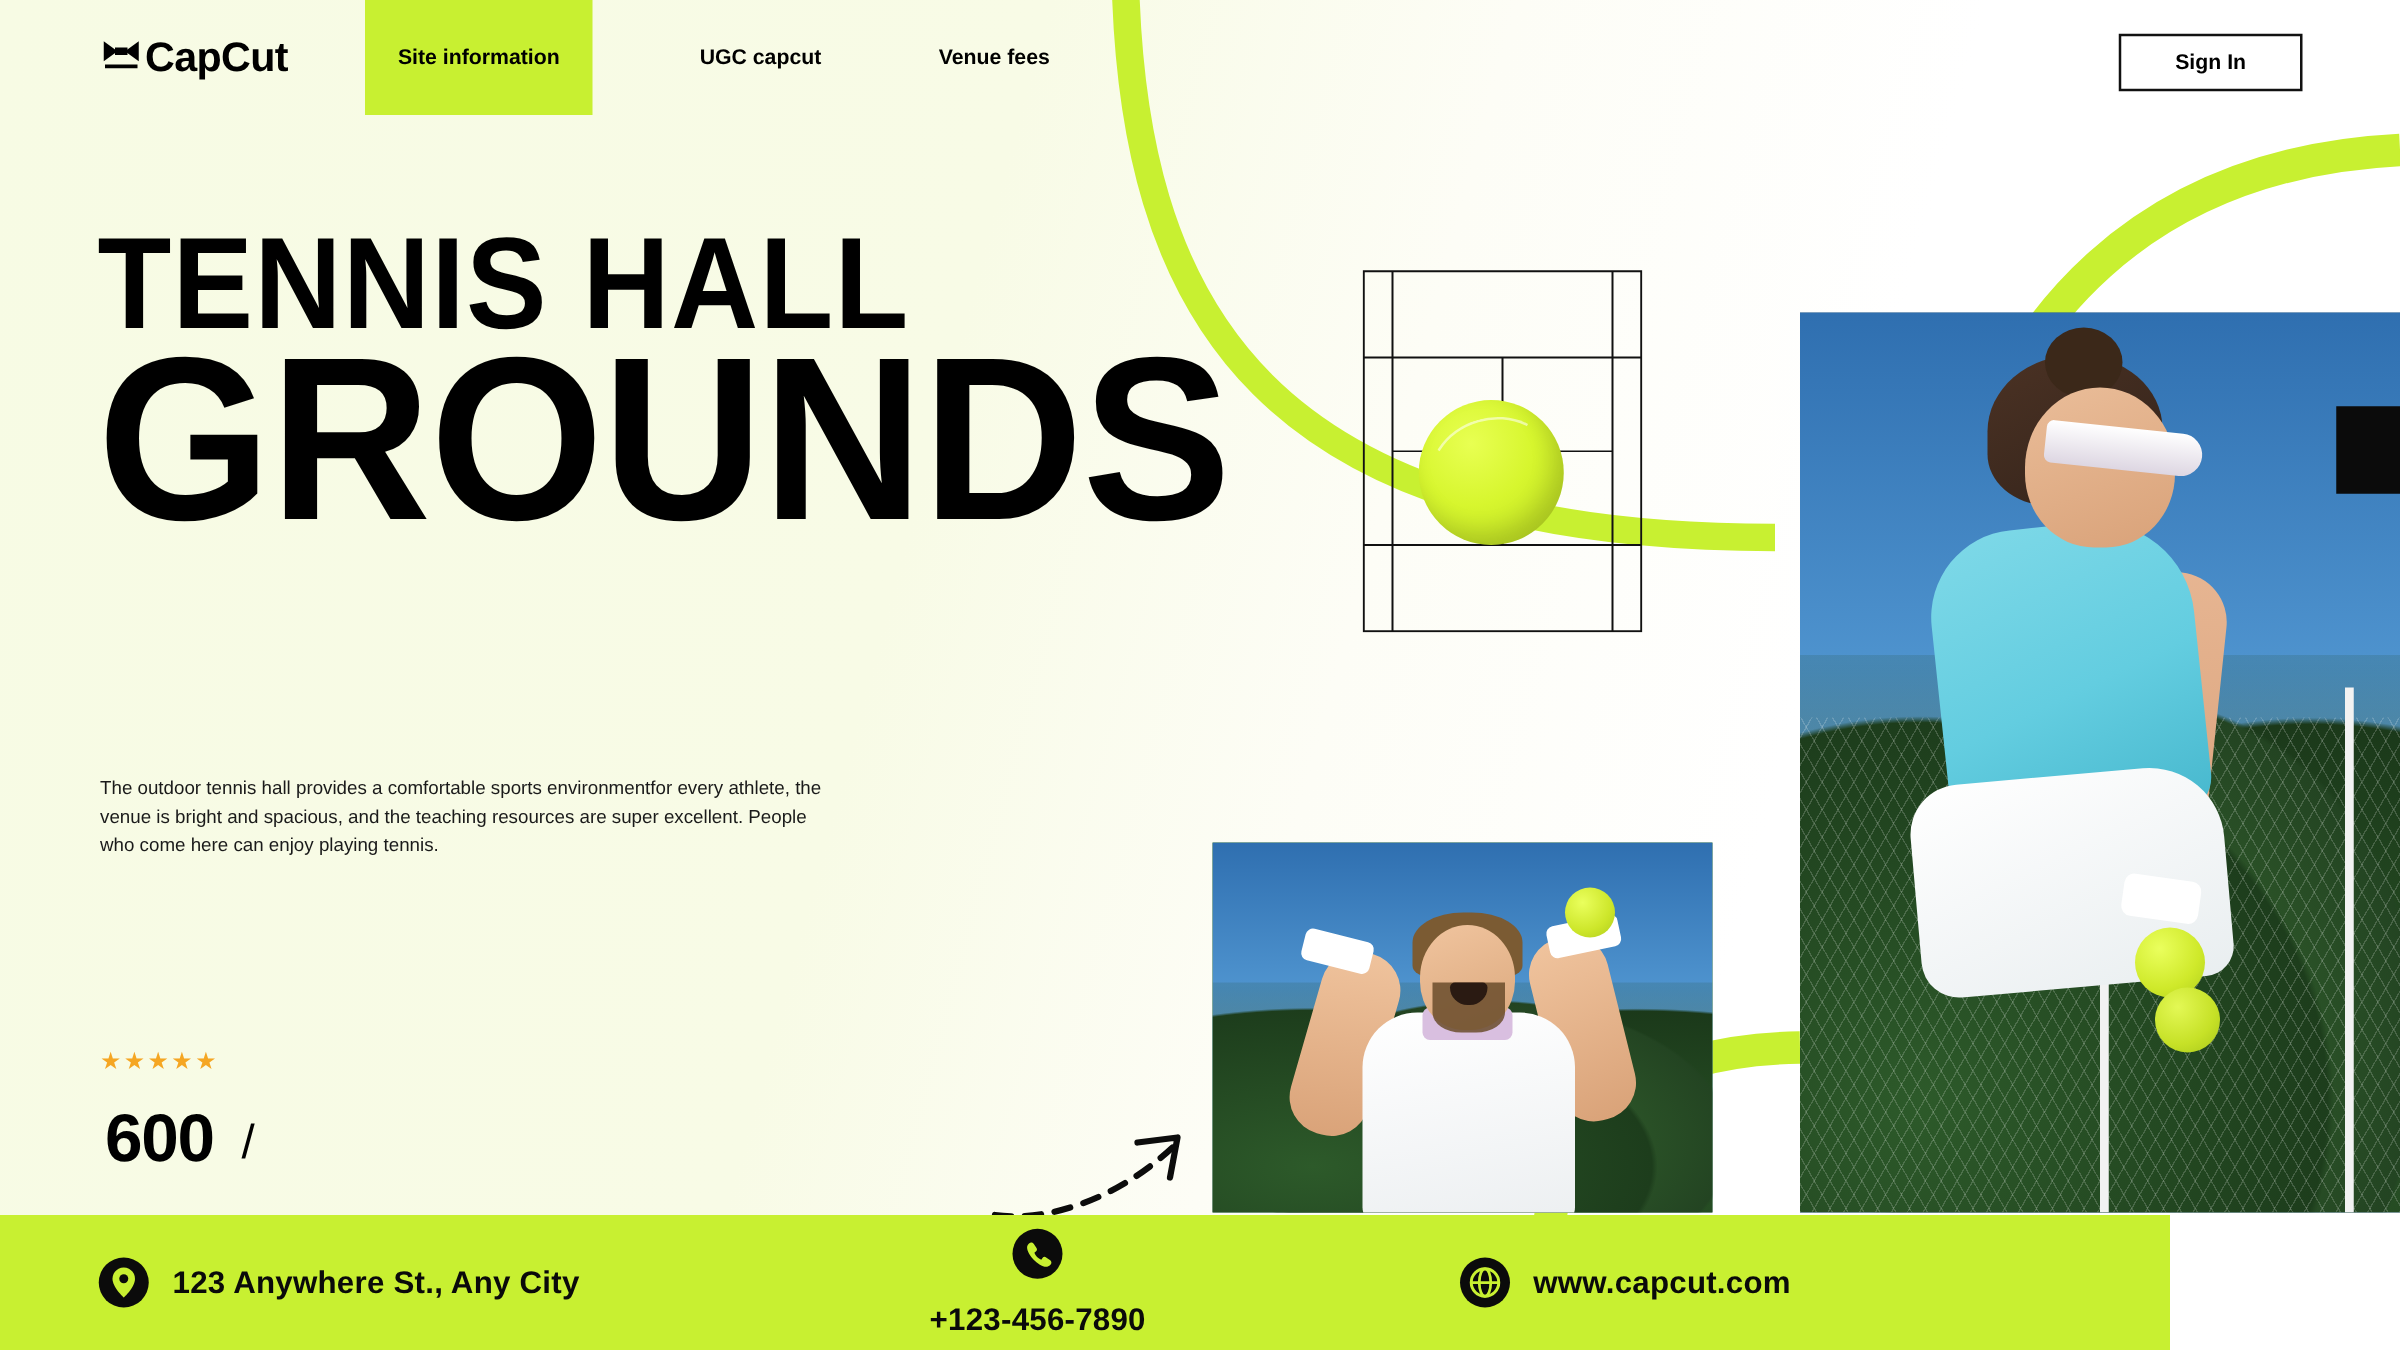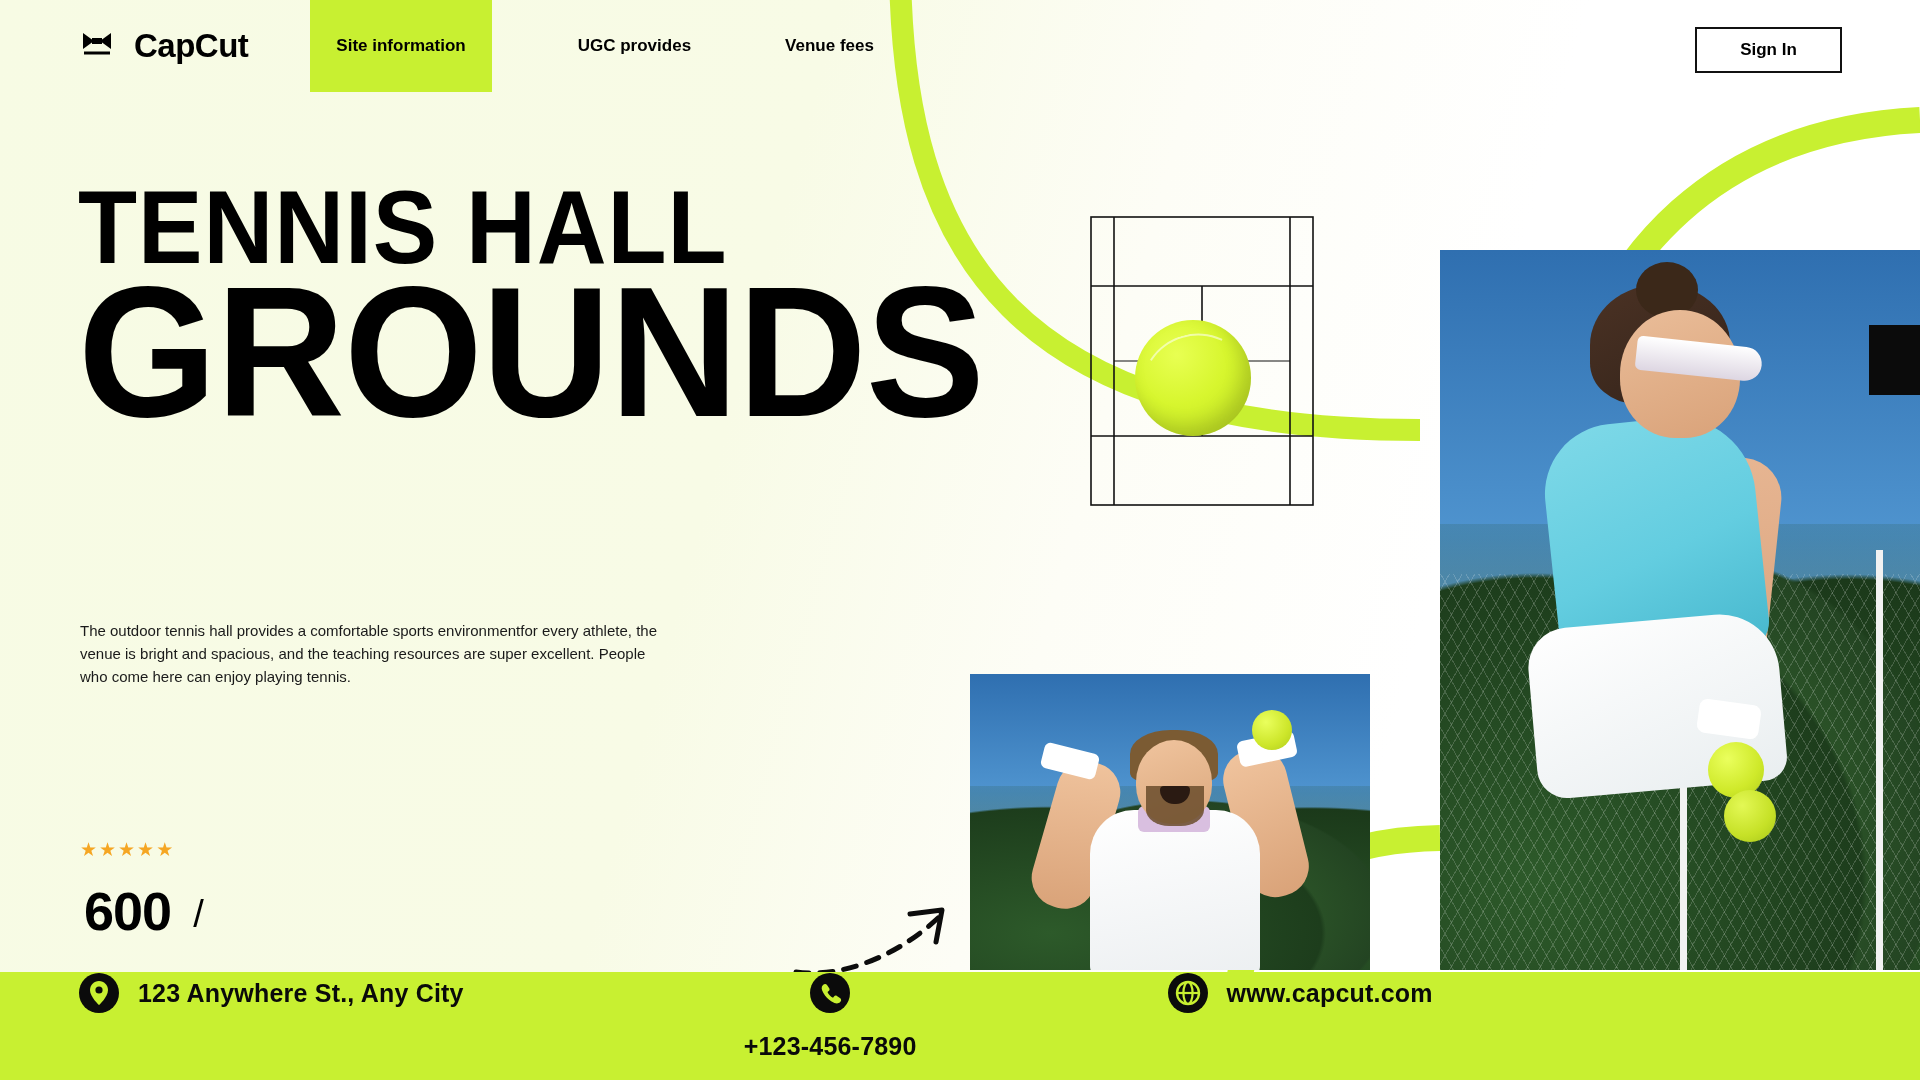--- a/index.html
+++ b/index.html
@@ -19,21 +19,21 @@
   
   .arc-svg { position: absolute; inset: 0; width: 1920px; height: 1080px; pointer-events: none; }
 
   
   .nav {
     position: absolute; top: 0; left: 0; width: 1920px; height: 92px;
     display: flex; align-items: center;
     z-index: 40;
   }
   .logo-wrap {
-    display: flex; align-items: center; gap: 20px;
+    display: flex; align-items: center; gap: 2px;
     margin-left: 80px;
   }
   .logo-mark { width: 34px; height: 34px; display: block; }
   .logo-text {
     font-size: 33px; font-weight: bold; letter-spacing: -0.5px; color: #000;
   }
   .nav-items { display: flex; align-items: center; margin-left: 62px; }
   .nav-item {
     font-size: 17px; font-weight: bold; color: #000;
     padding: 0 26px; height: 92px; display: flex; align-items: center;
@@ -186,23 +186,23 @@
   .armR-s { position:absolute; left:264px; top:74px; width:64px; height:150px; background:linear-gradient(170deg,#f0c49e,#d9a278); border-radius:30px; transform:rotate(-14deg); }
   .wb-s1 { position:absolute; left:268px; top:62px; width:58px; height:26px; background:#fff; border-radius:6px; transform:rotate(-12deg);}
   .wb-s2 { position:absolute; left:72px; top:74px; width:56px; height:26px; background:#fff; border-radius:6px; transform:rotate(14deg);}
   .ball-s { position:absolute; left:282px; top:36px; width:40px; height:40px; border-radius:50%; background: radial-gradient(circle at 35% 30%, #eaff5d, #cde62a 60%, #aecb1c); }
 
   
   .arrow { position: absolute; left: 790px; top: 900px; z-index: 30; }
 
   
   .footer {
-    position: absolute; left: 0; bottom: 0; width: 1920px; height: 108px;
+    position: absolute; left: 0; bottom: 0; width: 1736px; height: 108px;
     background: #c8f031; z-index: 50;
-    display: flex; align-items: flex-start;
+    display: flex; align-items: center;
   }
   .f-item { display: flex; align-items: center; gap: 18px; }
   .f-item.addr { margin-left: 78px; }
   .f-item.phone { margin-left: 280px; flex-direction: column; }
   .f-item.web { margin-left: 250px; }
   .f-text { font-size: 25px; font-weight: bold; color: #0a0a0a; letter-spacing: 0.2px; }
   .f-ico { width: 42px; height: 42px; flex: 0 0 auto; }
 </style>
 </head>
 <body>
@@ -221,21 +221,21 @@
         <path d="M3 4 L14 12 L3 20 Z" fill="#000"></path>
         <path d="M31 4 L20 12 L31 20 Z" fill="#000"></path>
         <rect x="12" y="9" width="10" height="6" fill="#000"></rect>
         <path d="M4 24 L30 24" stroke="#000" stroke-width="3"></path>
       </svg>
       <span class="logo-text">CapCut</span>
     </div>
 
     <div class="nav-items">
       <div class="nav-item active">Site information</div>
-      <div class="nav-item sp1">UGC provides</div>
+      <div class="nav-item sp1">UGC capcut</div>
       <div class="nav-item sp2">Venue fees</div>
     </div>
 
     <div class="signin">Sign In</div>
   </div>
 
   <div class="hero-title">
     <div class="t-line1">TENNIS HALL</div>
     <div class="t-line2">GROUNDS</div>
   </div>

